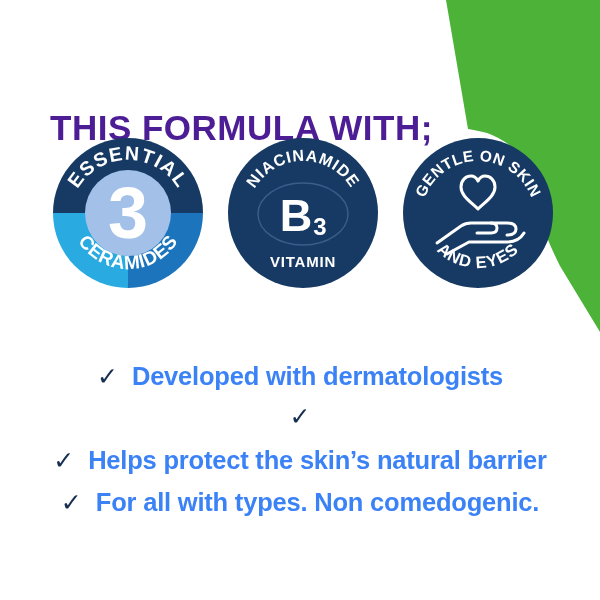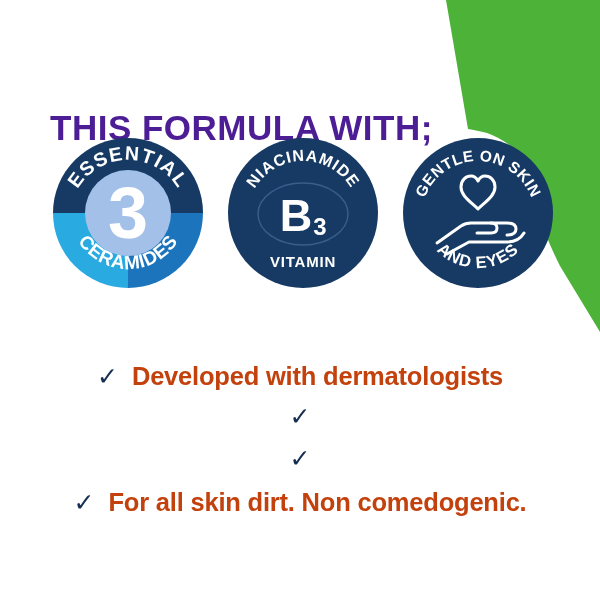--- a/index.html
+++ b/index.html
@@ -76,21 +76,21 @@
   .benefit-check {
     font-size: 25px;
     line-height: 1;
     font-weight: normal;
     color: #152E52;
   }
   .benefit-text {
     font-size: 25.5px;
     font-weight: bold;
     letter-spacing: -0.2px;
-    color: #c2410c;
+    color: #3b82f6;
     white-space: nowrap;
   }
 </style>
 </head>
 <body>
 
 <div id="stage">
 
   <svg id="green-wedge" viewBox="0 0 600 600" aria-hidden="true">
     <path d="M 446 0 L 600 0 L 600 332 L 560 266 C 552 250 545 234 540 218
@@ -177,20 +177,21 @@
   <div id="benefits">
     <div class="benefit-row">
       <span class="benefit-check">✓</span>
       <span class="benefit-text">Developed with dermatologists</span>
     </div>
     <div class="benefit-row">
       <span class="benefit-check">✓</span>
     </div>
     <div class="benefit-row">
       <span class="benefit-check">✓</span>
+      <span class="benefit-text">Helps protect the skin’s natural barrier</span>
     </div>
     <div class="benefit-row">
       <span class="benefit-check">✓</span>
-      <span class="benefit-text">For all skin dirt. Non comedogenic.</span>
+      <span class="benefit-text">For all with types. Non comedogenic.</span>
     </div>
   </div>
 
 </div>
 
 </body></html>

